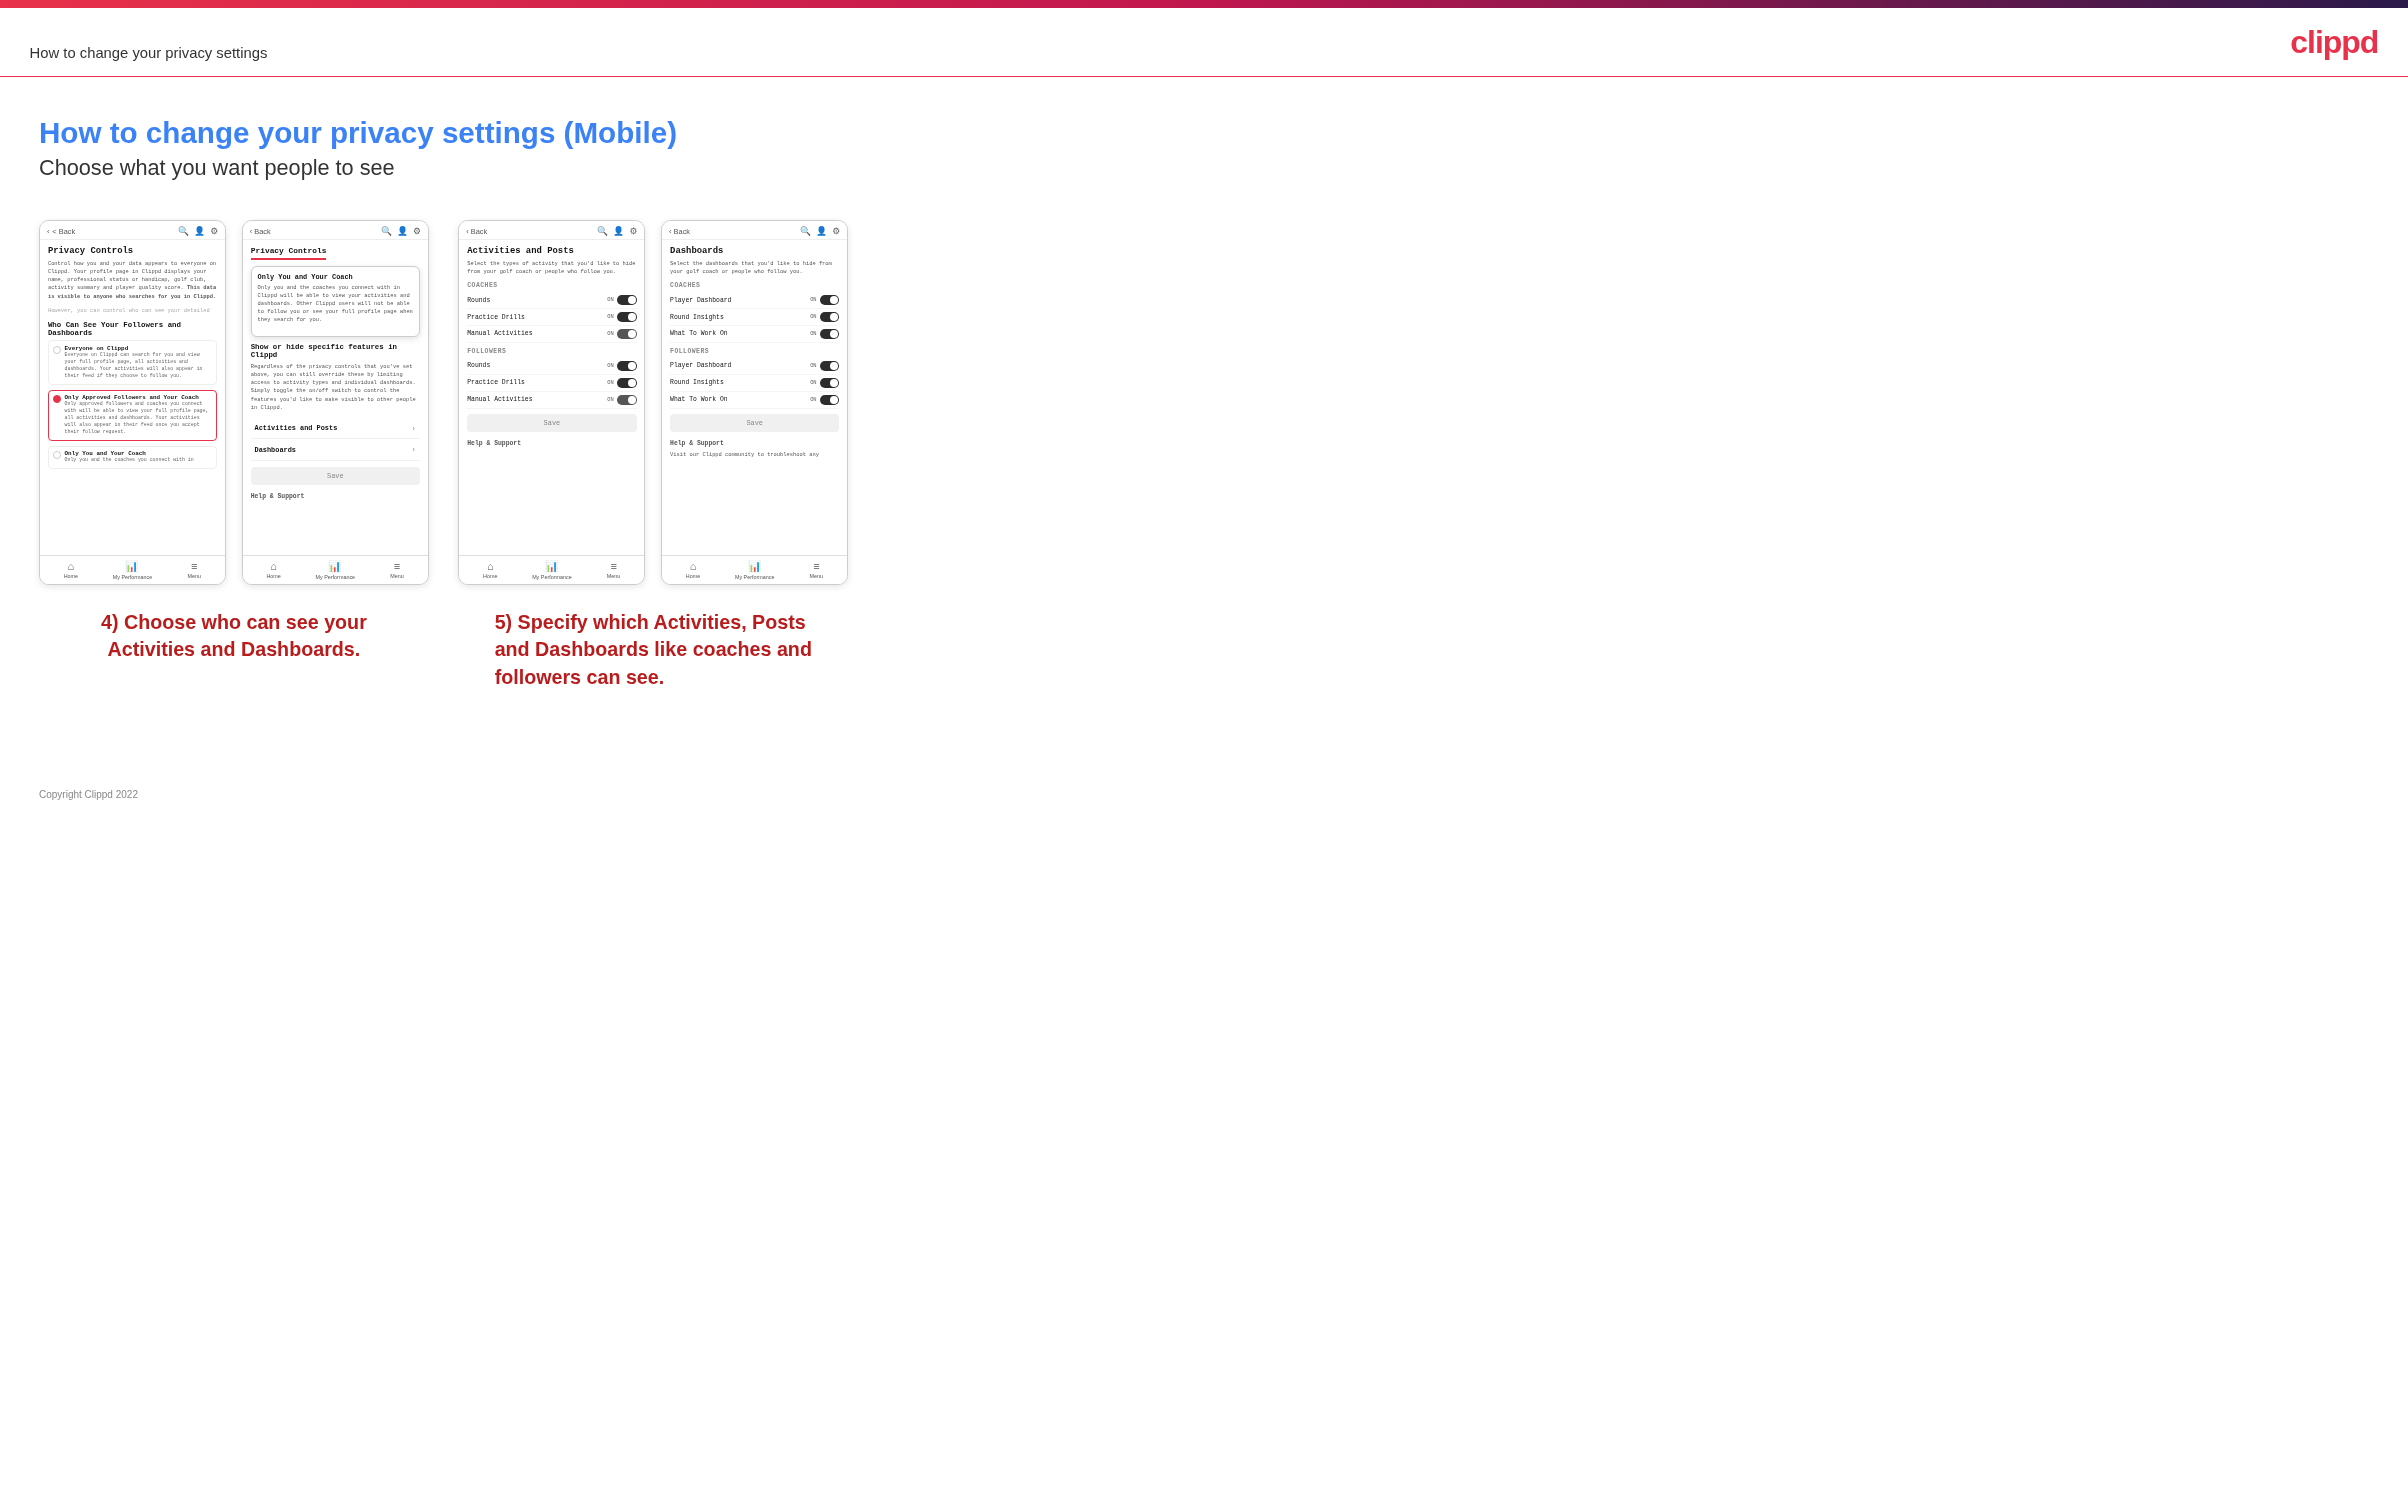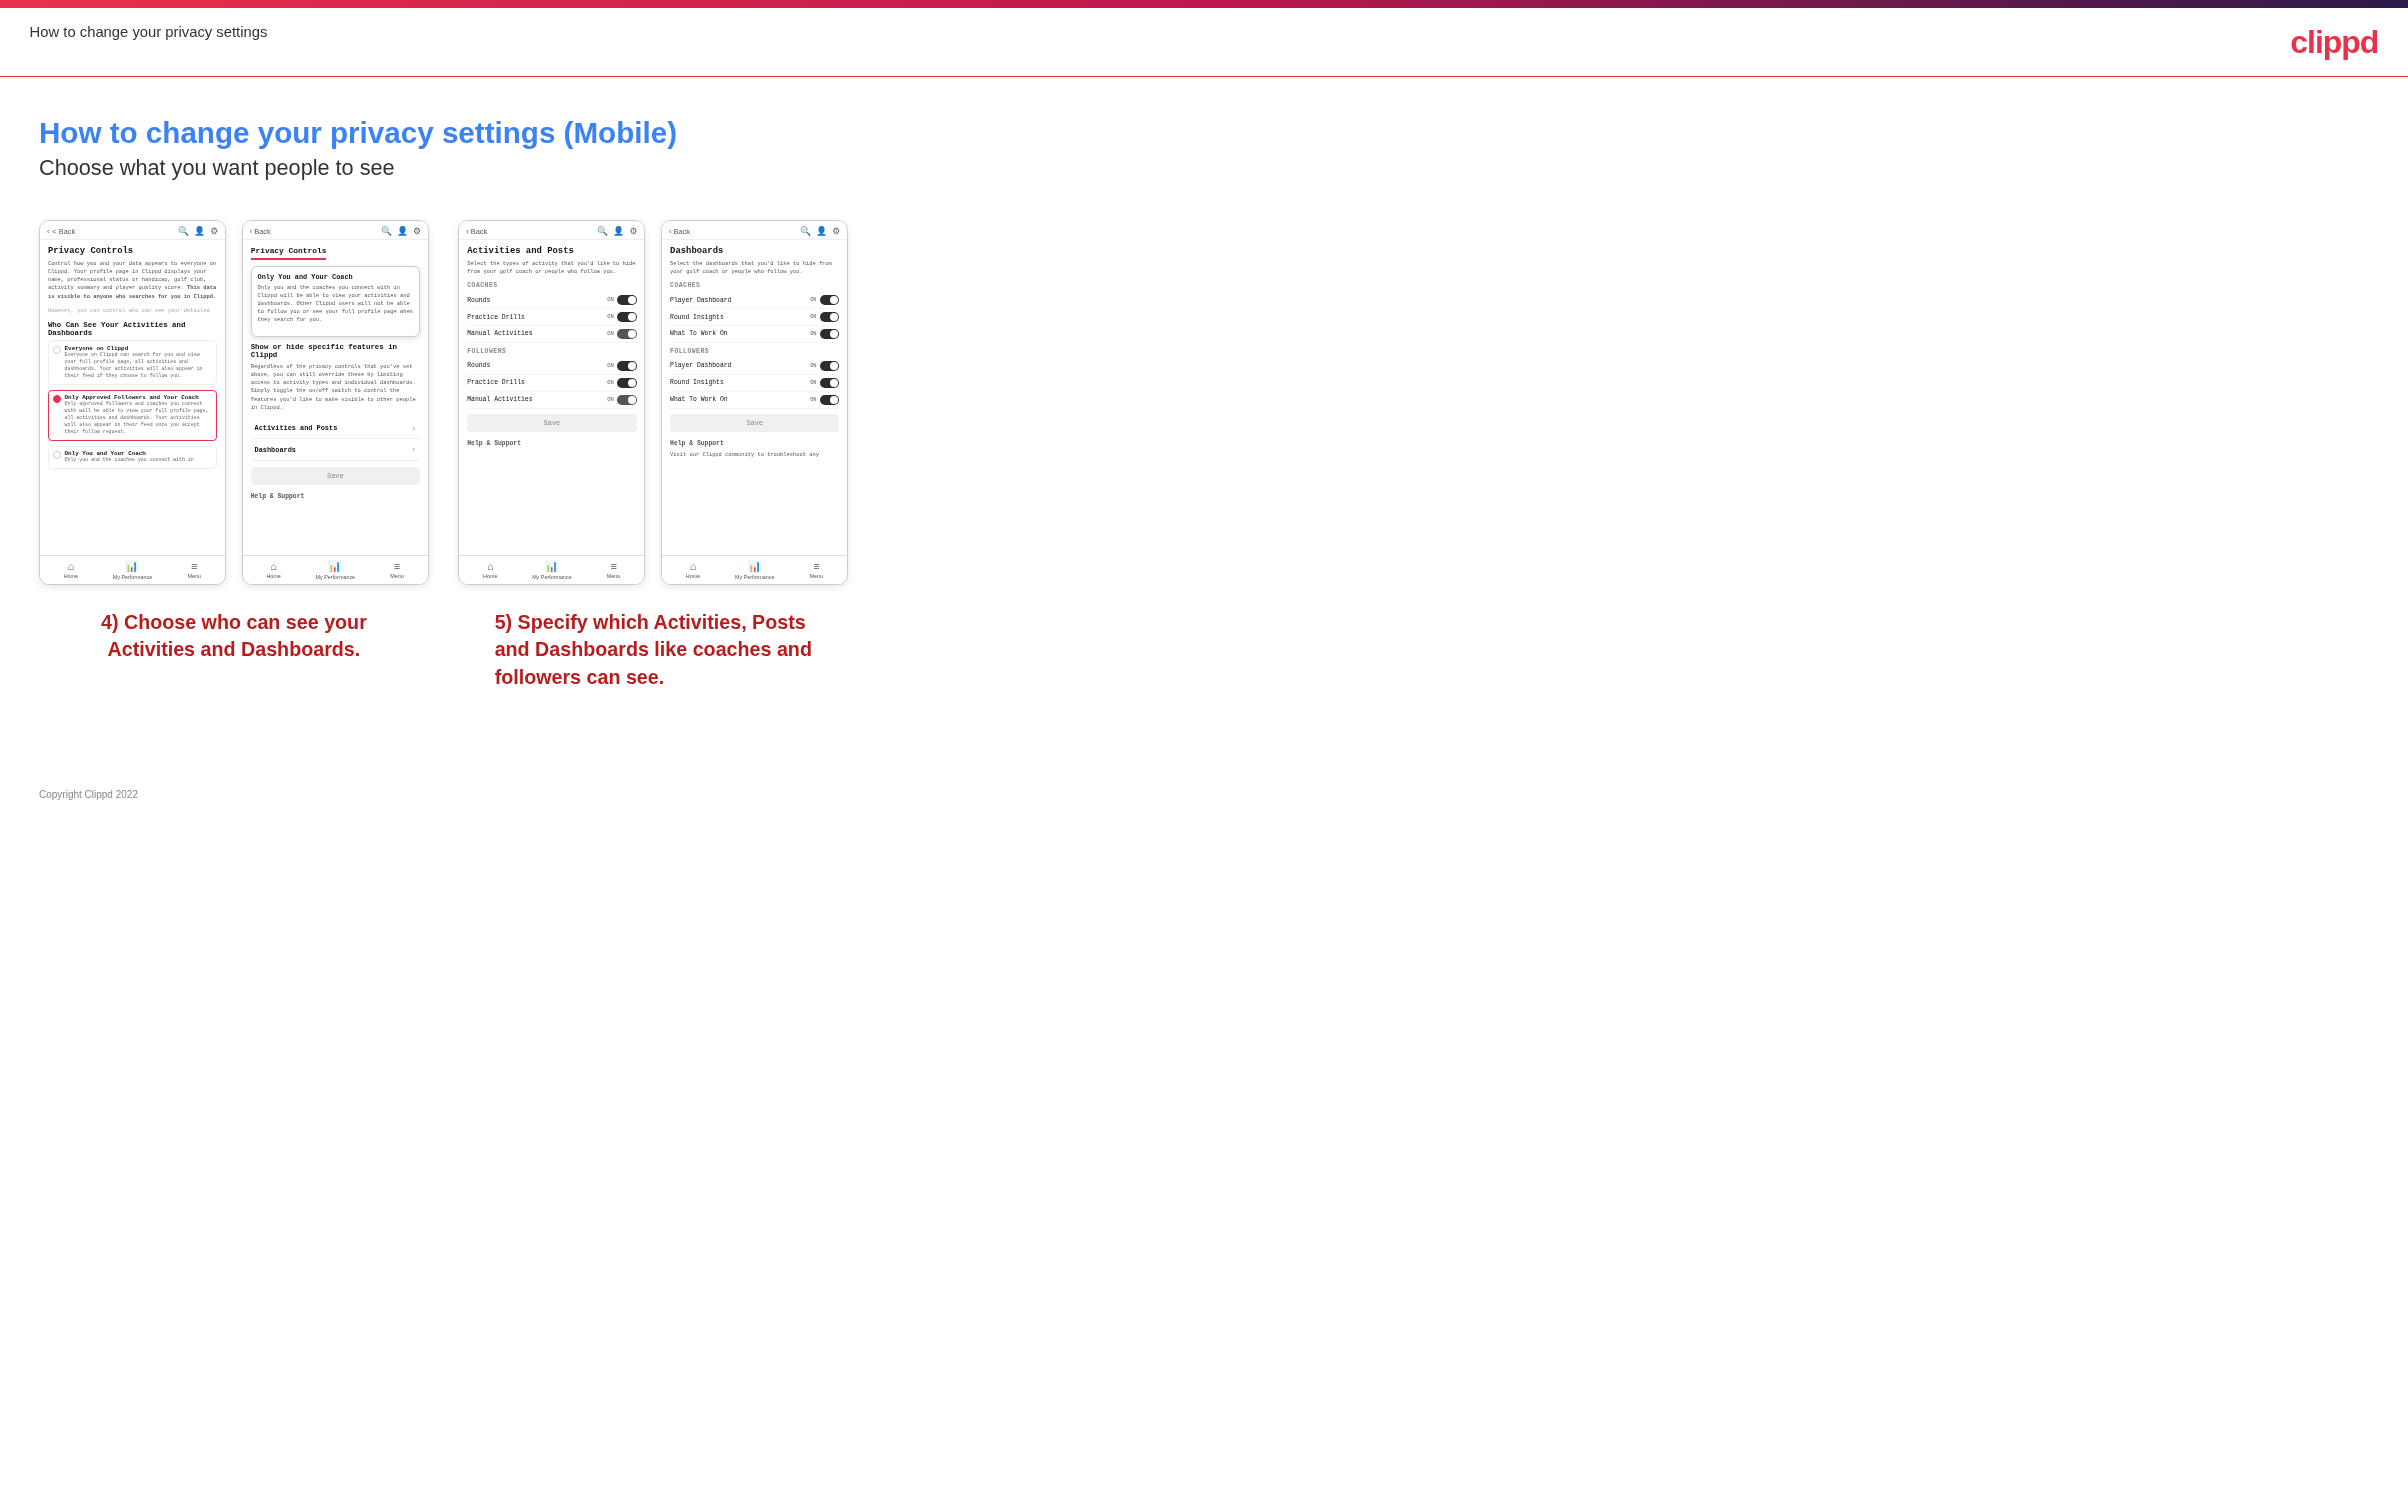--- a/index.html
+++ b/index.html
@@ -2,21 +2,21 @@
 <html><head>
   <meta charset="utf-8">
   <style>
     * { box-sizing: border-box; margin: 0; padding: 0; }
     body { font-family: -apple-system, BlinkMacSystemFont, 'Segoe UI', Arial, sans-serif; background: #fff; color: #222; }
 
     
     .header {
       padding: 15.8px 29.6px;
       display: flex;
-      align-items: flex-start;
+      align-items: flex-end;
       justify-content: space-between;
       border-bottom: 1.5px solid #e8314a;
     }
     .header-title {
       font-size: 14.8px;
       color: #333;
     }
     .logo {
       font-size: 32px;
       font-weight: 800;
@@ -322,21 +322,21 @@
               <span>👤</span>
               <span>⚙</span>
             </div>
           </div>
           <div class="mockup-body">
             <div class="mockup-section-title">Privacy Controls</div>
             <div class="mockup-text-block">
               Control how you and your data appears to everyone on Clippd. Your profile page in Clippd displays your name, professional status or handicap, golf club, activity summary and player quality score. <strong>This data is visible to anyone who searches for you in Clippd.</strong>
             </div>
             <div class="mockup-text-block" style="color:#aaa;">However, you can control who can see your detailed</div>
-            <div class="mockup-subheading">Who Can See Your Activities and Dashboards</div>
+            <div class="mockup-subheading">Who Can See Your Followers and Dashboards</div>
 
             <div class="radio-option">
               <div class="radio-circle"></div>
               <div>
                 <div class="radio-label">Everyone on Clippd</div>
                 <div class="radio-desc">Everyone on Clippd can search for you and view your full profile page, all activities and dashboards. Your activities will also appear in their feed if they choose to follow you.</div>
               </div>
             </div>
 
             <div class="radio-option" style="border-color:#e8314a; border-width:1px;">

